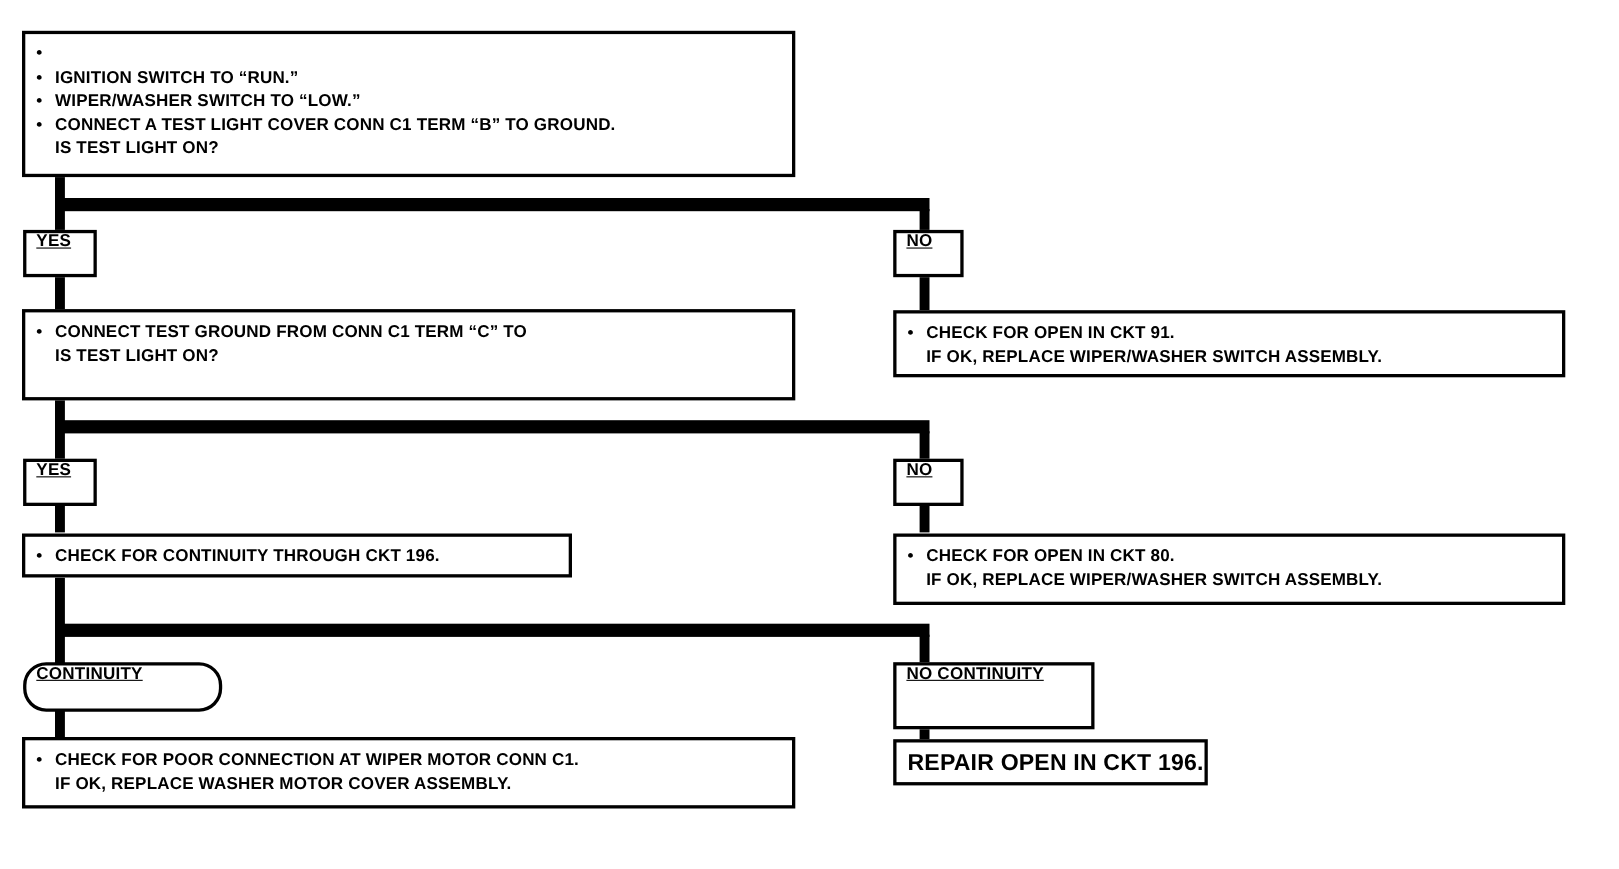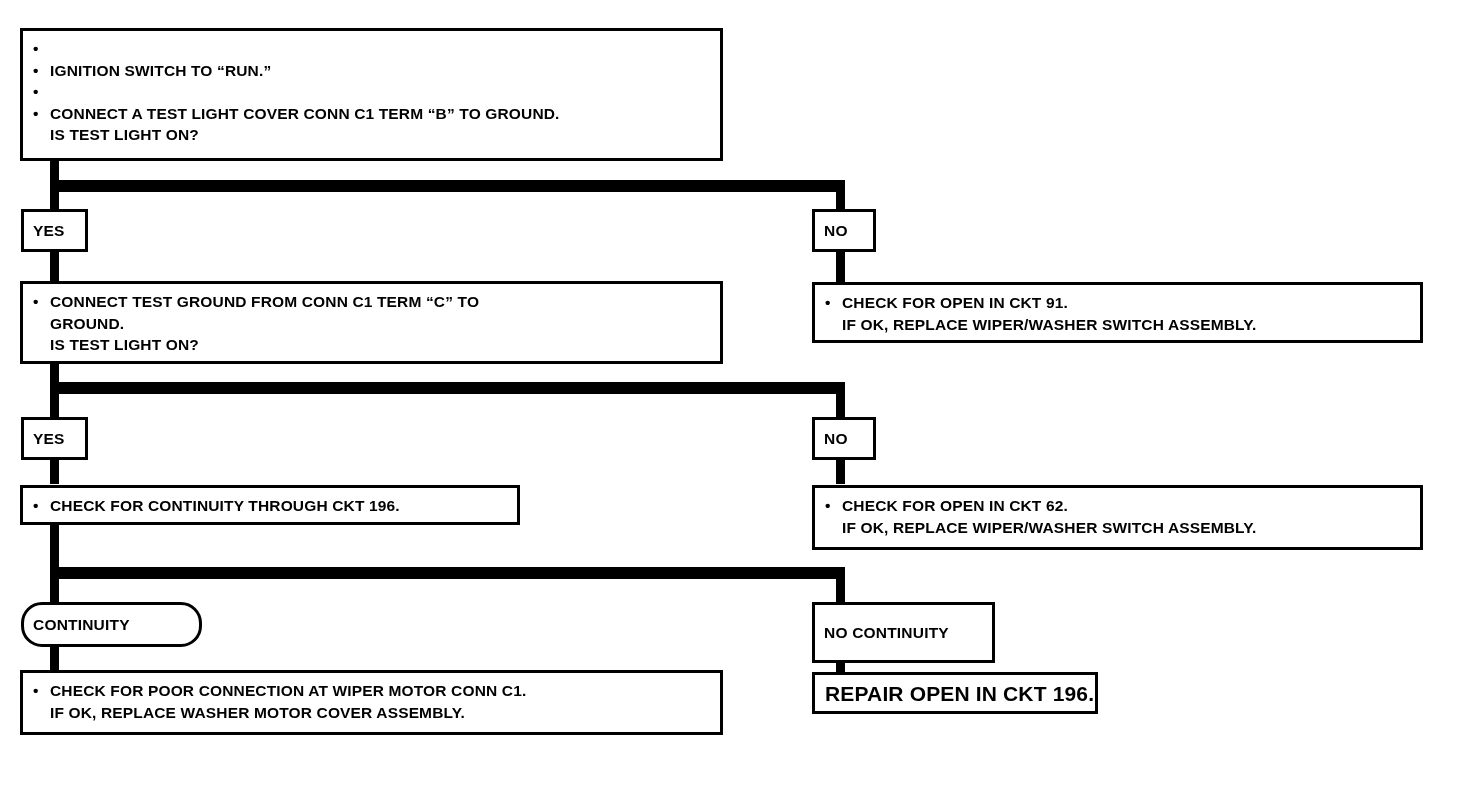--- a/index.html
+++ b/index.html
@@ -29,23 +29,24 @@
     box-sizing: border-box;
     background: #ffffff;
     border: 3px solid #000000;
     color: #000000;
   }
   .step-box {
     padding: 7px 10px 6px 10px;
   }
   .label-box {
     display: flex;
-    align-items: center;
+    align-items: flex-start;
     padding: 0 9px;
     border-width: 3px;
+    text-decoration: underline;
   }
 
   
   .line-item {
     display: flex;
     align-items: flex-start;
     font-size: 15.5px;
     font-weight: bold;
     letter-spacing: 0.15px;
     line-height: 21.5px;
@@ -103,20 +104,21 @@
   <div class="box step-box" style="left:20px; top:28px; width:703px; height:133px;">
     <div class="line-item">
       <span class="bullet">•</span>
     </div>
     <div class="line-item">
       <span class="bullet">•</span>
       <span class="text">IGNITION SWITCH TO “RUN.”</span>
     </div>
     <div class="line-item">
       <span class="bullet">•</span>
+      <span class="text">WIPER/WASHER SWITCH TO “LOW.”</span>
     </div>
     <div class="line-item">
       <span class="bullet">•</span>
       <span class="text">CONNECT A TEST LIGHT COVER CONN C1 TERM “B” TO GROUND.</span>
     </div>
     <div class="line-item">
       <span class="bullet-spacer"></span>
       <span class="text">IS TEST LIGHT ON?</span>
     </div>
   </div>
@@ -128,24 +130,20 @@
     <span class="label-text">NO</span>
   </div>
 
   <div class="box step-box" style="left:20px; top:281px; width:703px; height:83px;">
     <div class="line-item">
       <span class="bullet">•</span>
       <span class="text">CONNECT TEST GROUND FROM CONN C1 TERM “C” TO</span>
     </div>
     <div class="line-item">
       <span class="bullet-spacer"></span>
-      <span class="text">GROUND.</span>
-    </div>
-    <div class="line-item">
-      <span class="bullet-spacer"></span>
       <span class="text">IS TEST LIGHT ON?</span>
     </div>
   </div>
 
   <div class="box step-box" style="left:812px; top:282px; width:611px; height:61px;">
     <div class="line-item">
       <span class="bullet">•</span>
       <span class="text">CHECK FOR OPEN IN CKT 91.</span>
     </div>
     <div class="line-item">
@@ -164,21 +162,21 @@
   <div class="box step-box" style="left:20px; top:485px; width:500px; height:40px;">
     <div class="line-item">
       <span class="bullet">•</span>
       <span class="text">CHECK FOR CONTINUITY THROUGH CKT 196.</span>
     </div>
   </div>
 
   <div class="box step-box" style="left:812px; top:485px; width:611px; height:65px;">
     <div class="line-item">
       <span class="bullet">•</span>
-      <span class="text">CHECK FOR OPEN IN CKT 62.</span>
+      <span class="text">CHECK FOR OPEN IN CKT 80.</span>
     </div>
     <div class="line-item">
       <span class="bullet-spacer"></span>
       <span class="text">IF OK, REPLACE WIPER/WASHER SWITCH ASSEMBLY.</span>
     </div>
   </div>
 
   <div class="box label-box" style="left:21px; top:602px; width:181px; height:45px;border-radius:21px;">
     <span class="label-text">CONTINUITY</span>
   </div>

